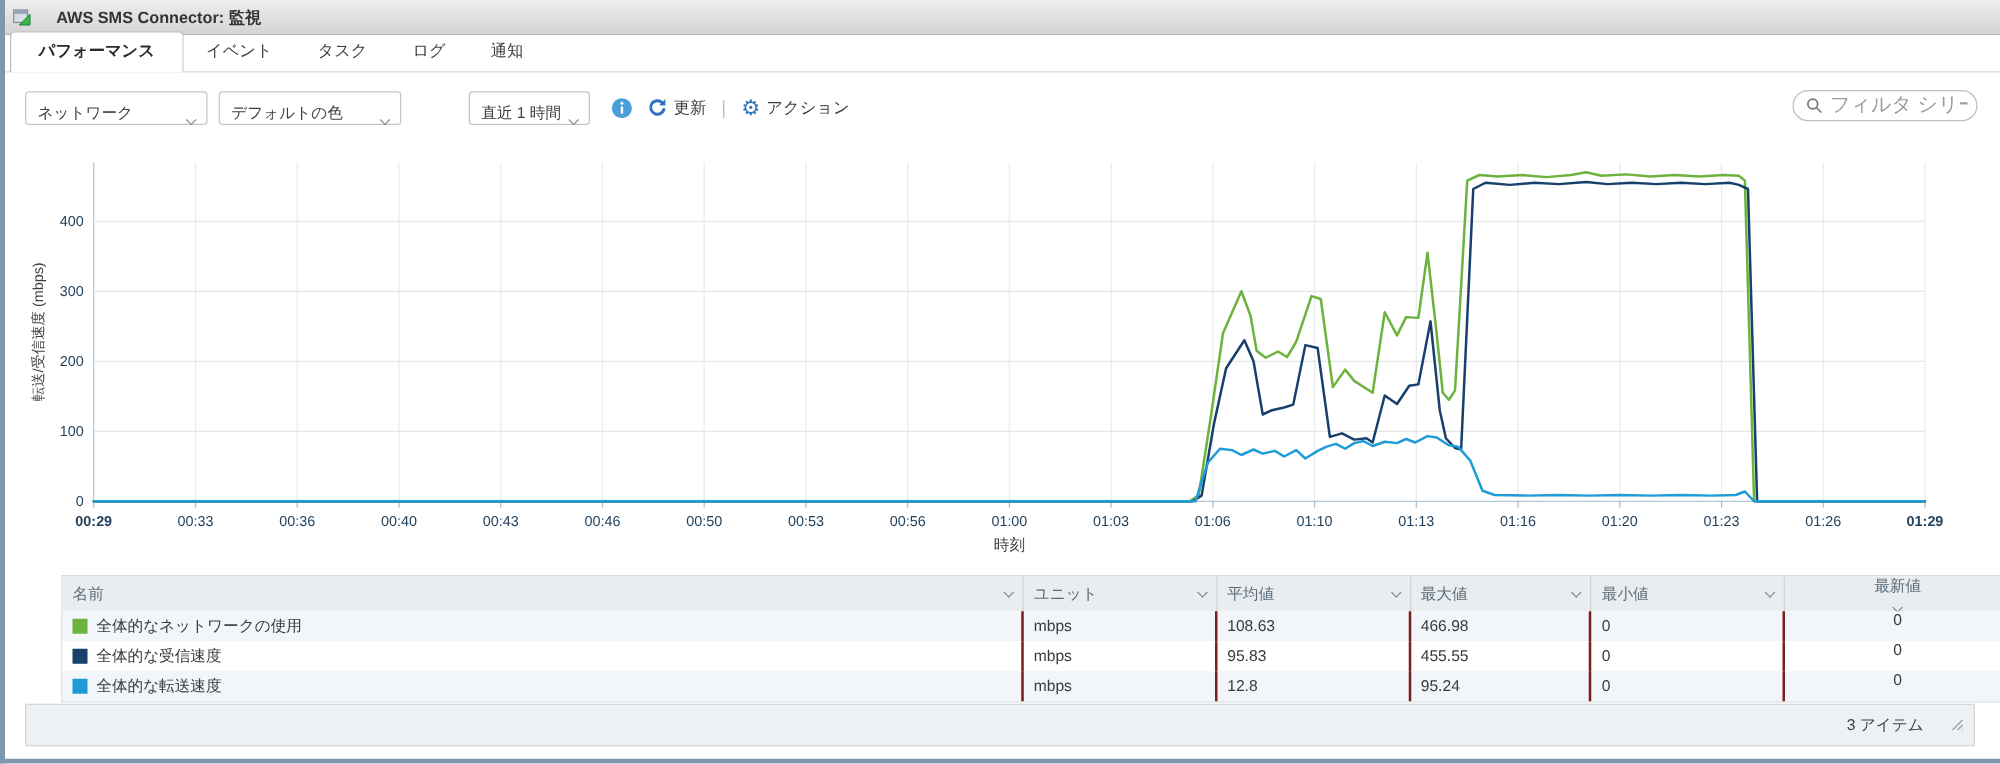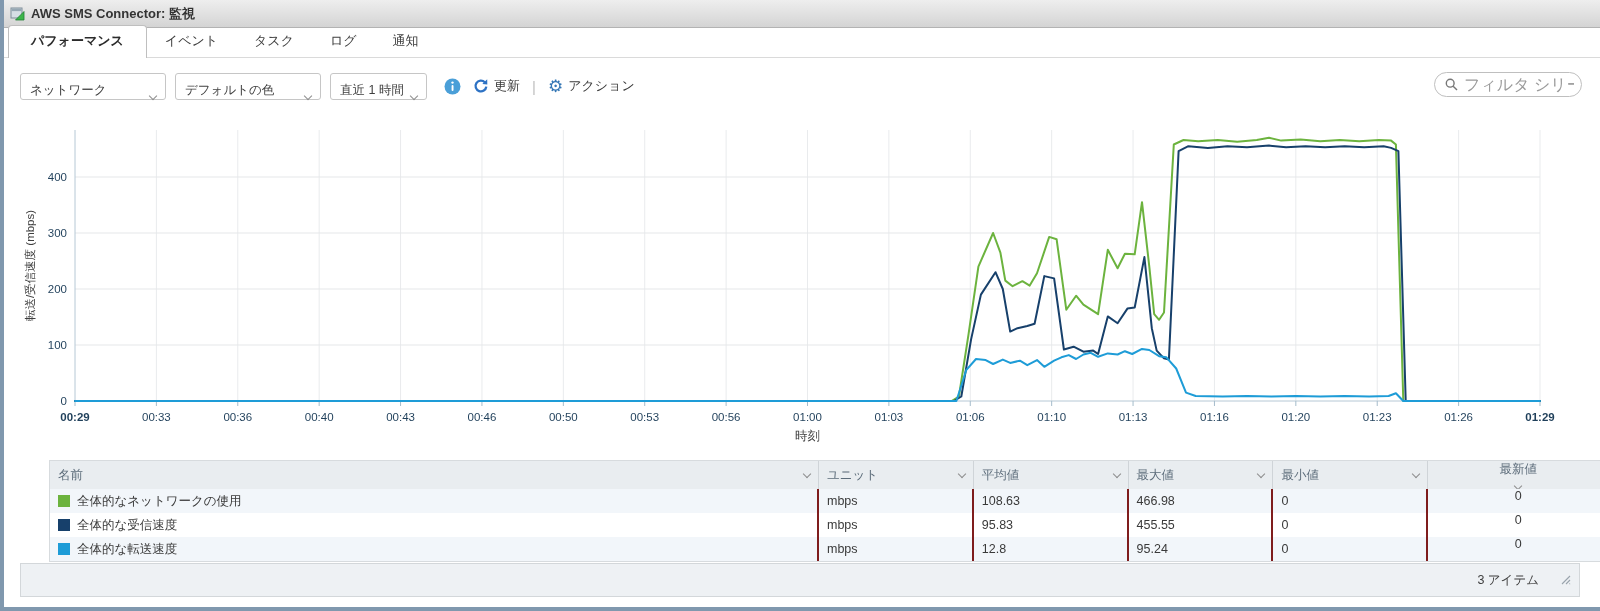--- a/index.html
+++ b/index.html
@@ -5,37 +5,37 @@
   * { margin:0; padding:0; box-sizing:border-box; }
   html,body { background:#fff; }
   body { font-family:"Liberation Sans","DejaVu Sans",sans-serif; color:#3b3b3b; }
   .frame { position:relative; width:1600px; height:611px; background:#fff; overflow:hidden; }
   .edge-left { position:absolute; left:0; top:0; width:4px; height:611px; background:#8098ae; }
   .edge-bottom { position:absolute; left:0; bottom:0; width:1600px; height:4px; background:#8098ae; }
 
   
   .titlebar { position:absolute; left:4px; top:0; right:0; height:28px;
     background:linear-gradient(#eeeeee,#d4d4d4); border-bottom:1px solid #b3b3b3;
-    display:flex; align-items:center; padding-left:6px; gap:6px; }
+    display:flex; align-items:center; padding-left:6px; gap:20px; }
   .titlebar .title { font-size:13px; font-weight:bold; color:#333; }
 
   
   .tabbar { position:absolute; left:4px; top:28px; right:0; height:30px;
     display:flex; align-items:flex-end; border-bottom:1px solid #dadada; background:#fff; }
   .tab { font-size:13px; color:#404040; padding:6px 18px 7px 18px; cursor:pointer; }
   .tab.active { font-weight:bold; background:#fff; border:1px solid #bfbfbf; border-bottom:none;
     border-radius:4px 4px 0 0; margin-left:4px; margin-bottom:-1px; padding:6px 22px 8px 22px; color:#2b2b2b; }
 
   
   .toolbar { position:absolute; left:4px; top:70px; right:0; height:32px;
     display:flex; align-items:center; padding-left:16px; }
   .select { height:27px; border:1px solid #c6c6c6; border-radius:3px; background:#fff;
     display:flex; align-items:flex-end; justify-content:space-between; padding:0 9px;
     font-size:12.5px; color:#3f3f3f; margin-right:9px; cursor:pointer; }
-  .sel-metric { width:146px; } .sel-color { width:146px; } .sel-range { width:97px; }
+  .sel-metric { width:146px; } .sel-color { width:146px; } .sel-range { width:97px;margin-left:45px; }
   .chev { display:inline-block; width:6px; height:6px; border-right:1.4px solid #8d8d8d;
     border-bottom:1.4px solid #8d8d8d; transform:rotate(45deg); margin-top:-3px; }
   .tool-ico { display:flex; align-items:center; margin-left:8px; cursor:pointer; }
   .tool-btn { display:flex; align-items:center; gap:5px; margin-left:12px; cursor:pointer;
     font-size:13px; color:#3a3a3a; }
   .tool-sep { color:#c0c0c0; margin-left:12px; font-size:15px; }
   .gear-glyph { color:#3577b5; font-size:17px; line-height:1; }
   .filter-pill { position:absolute; right:18px; top:2px; width:148px; height:25px;
     border:1px solid #bfbfbf; border-radius:13px; background:#fff; display:flex;
     align-items:center; padding:0 10px; gap:6px; }

